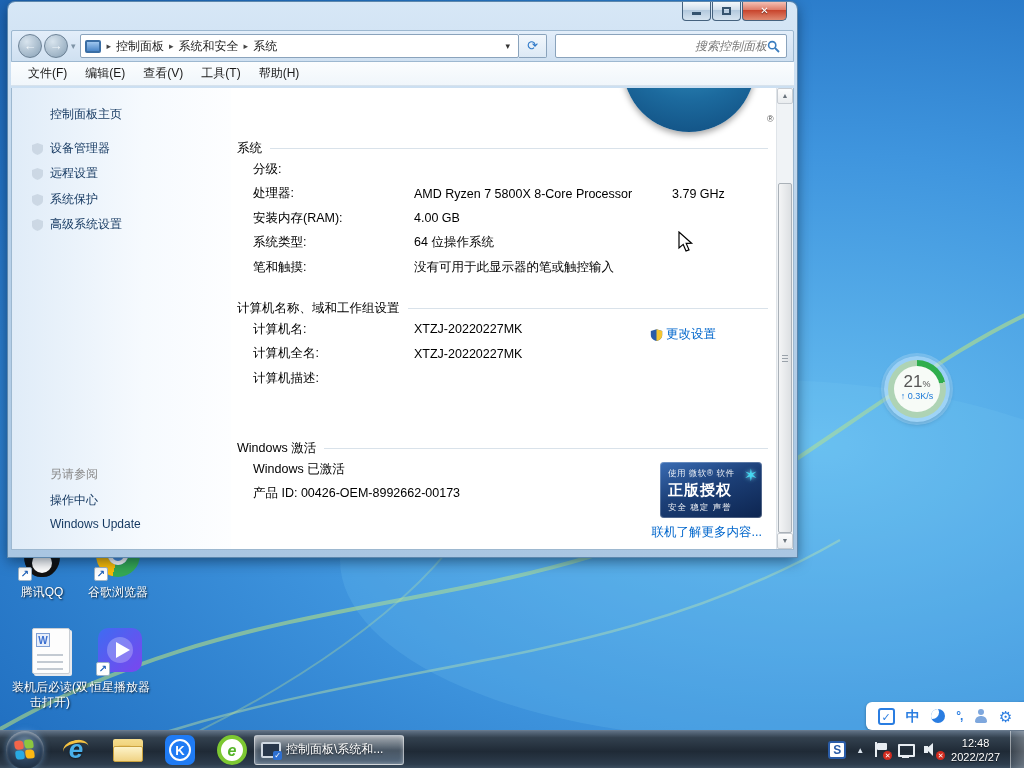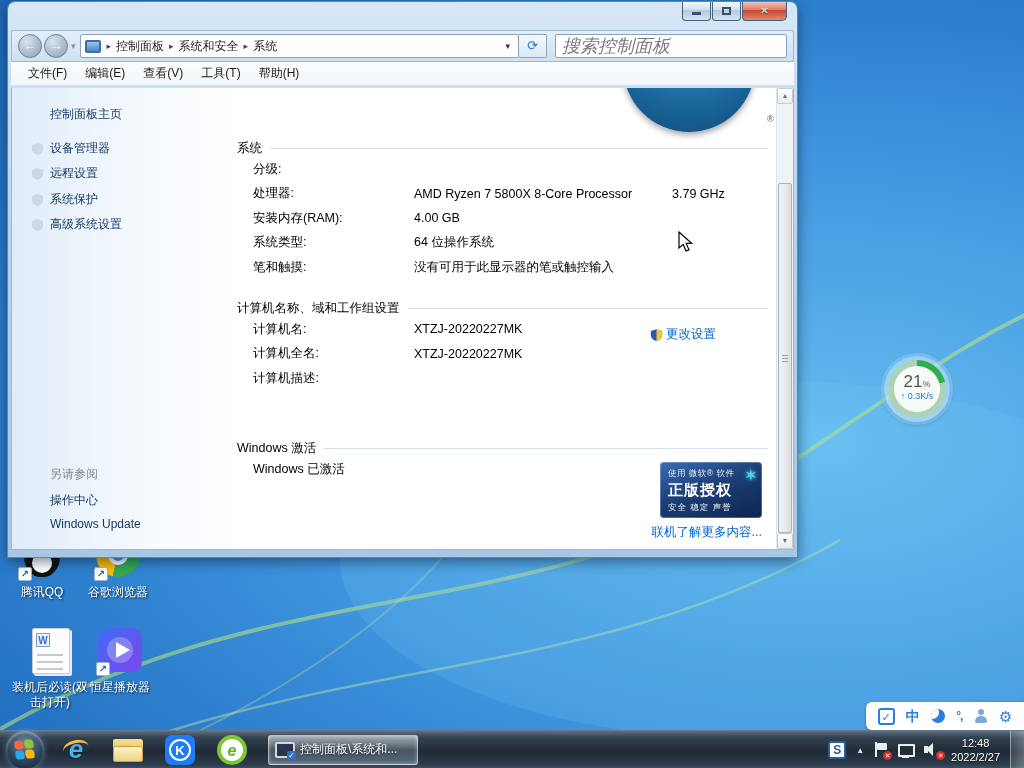--- a/index.html
+++ b/index.html
@@ -69,22 +69,22 @@
   .ab-ico { width:16px; height:13px; border:2px solid #3a6ea5; border-radius:2px;
     background:linear-gradient(#9ec6ef,#4a86c8); margin-right:4px; }
   .crumb { padding:0 3px; cursor:pointer; white-space:nowrap; }
   .crumb-sep { color:#444; font-size:9px; padding:0 2px; }
   .ab-caret { margin-left:auto; color:#333; font-size:9px; padding:0 4px; cursor:pointer; }
   #refreshbtn { width:28px; height:24px; border:1px solid #8aa3bc; border-left:none; border-radius:0 2px 2px 0;
     background:linear-gradient(#f2f7fc,#dce9f5); color:#2d78c8; font-size:13px;
     text-align:center; line-height:22px; cursor:pointer; }
   #searchbox { width:232px; height:24px; margin-left:8px; background:#fff;
     border:1px solid #8aa3bc; border-radius:2px; display:flex; align-items:center; padding:0 6px; }
-  #searchbox input { flex:1; border:none; outline:none; font-size:18px; font-style:italic; color:#777;
-    font-family:inherit; background:transparent; }
+  #searchbox input { flex:1; border:none; outline:none; font-size:12px; font-style:italic; color:#777;
+    font-family:inherit; background:transparent;text-align:right; }
   #searchbox input::placeholder { color:#7a7a7a; font-style:italic; }
 
   #menubar { position:absolute; left:3px; right:3px; top:60px; height:24px;
     background:linear-gradient(#fbfdfe,#f0f6fb); border-bottom:1px solid #d7e2ec;
     display:flex; align-items:flex-start; padding-left:8px; font-size:12px; color:#1a1a1a; }
   .menu-item { padding:3px 9px; cursor:pointer; border-radius:2px; }
 
   #client { position:absolute; left:3px; right:3px; top:86px; bottom:7px;
     background:#fff; border:1px solid #9db8d0; border-top:none; display:flex; overflow:hidden; }
 
@@ -193,21 +193,21 @@
   .folder-tab { position:absolute; left:5px; top:6px; width:13px; height:5px; background:#edc76a; border-radius:2px 2px 0 0; }
   .folder-front { position:absolute; left:5px; bottom:7px; width:30px; height:16px;
     background:linear-gradient(#fdf3c9,#f0d384); border:1px solid #caa23e; border-radius:2px; }
   .kico { width:30px; height:30px; border-radius:7px; background:#1f7bf4; color:#fff;
     display:flex; align-items:center; justify-content:center; }
   .kico span { width:22px; height:22px; border:2px solid #fff; border-radius:50%;
     font-size:13px; font-weight:bold; text-align:center; line-height:20px; }
   .g360 { width:30px; height:30px; border-radius:50%; border:4px solid #7dc832;
     background:#fff; color:#54b428; font-size:16px; font-weight:bold; font-style:italic;
     text-align:center; line-height:23px; }
-  #taskbtn { margin-left:16px; width:150px; height:30px; border-radius:3px; cursor:pointer;
+  #taskbtn { margin-left:2px; width:150px; height:30px; border-radius:3px; cursor:pointer;
     background:linear-gradient(rgba(255,255,255,.55),rgba(200,220,240,.25) 50%,rgba(160,190,220,.35));
     border:1px solid rgba(255,255,255,.55); box-shadow:inset 0 0 4px rgba(255,255,255,.4);
     display:flex; align-items:center; padding:0 6px; gap:5px; }
   #taskbtn .txt { color:#fff; font-size:12px; text-shadow:0 1px 2px rgba(0,0,0,.7);
     white-space:nowrap; overflow:hidden; }
   .mini-mon { width:20px; height:16px; flex:none; background:#27364a; border:2px solid #cfd8e2; border-radius:2px; position:relative; }
   .mini-mon:after { content:"✓"; position:absolute; right:-3px; bottom:-4px; color:#fff; background:#2d6fd1;
     border-radius:2px; font-size:8px; line-height:9px; width:9px; text-align:center; }
   #tray { position:absolute; right:24px; top:0; height:38px; display:flex; align-items:center; gap:10px; }
   .tray-sogou { width:18px; height:18px; background:#fff; border:2px solid #2a5ca8; border-radius:3px;
@@ -417,20 +417,23 @@
       </div>
 
       <div class="section" id="sec-activation">
         <div class="sec-head">
             <span>Windows 激活</span>
             <span class="ln"></span>
           </div>
         <div class="row">
           <span class="val">Windows 已激活</span>
         </div>
+        <div class="row">
+          <span class="val">产品 ID: 00426-OEM-8992662-00173</span>
+        </div>
         <div id="badge">
           <div class="b1">使用 微软® 软件</div>
           <div class="b2">正版授权</div>
           <div class="b3">安全 稳定 声誉</div>
           <div class="star">✶</div>
         </div>
         <a class="syslink" id="badge-link">联机了解更多内容...</a>
       </div>
     </div>
 

